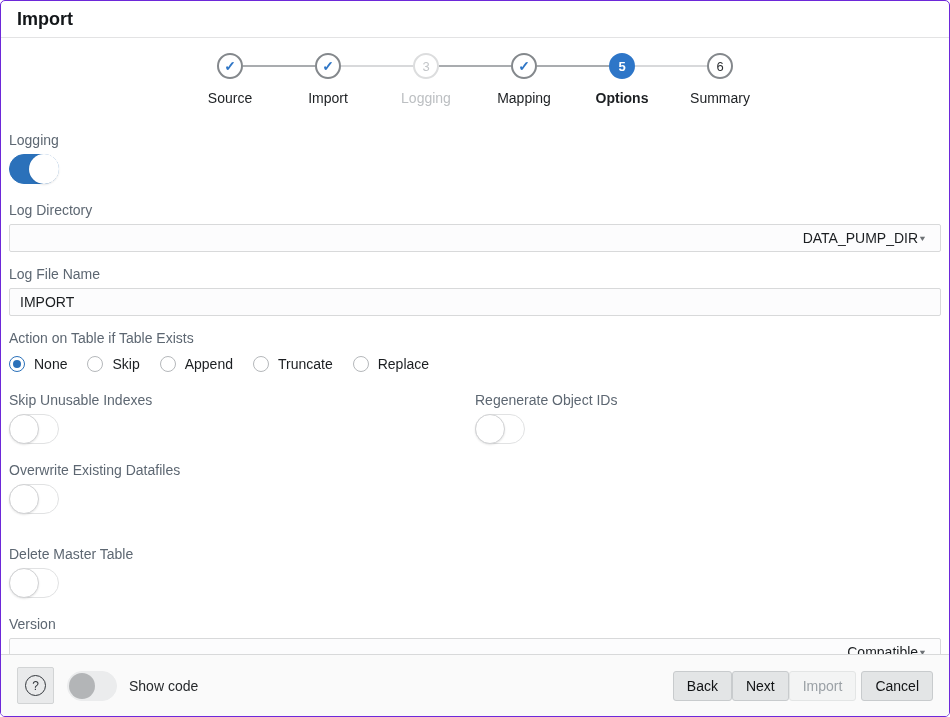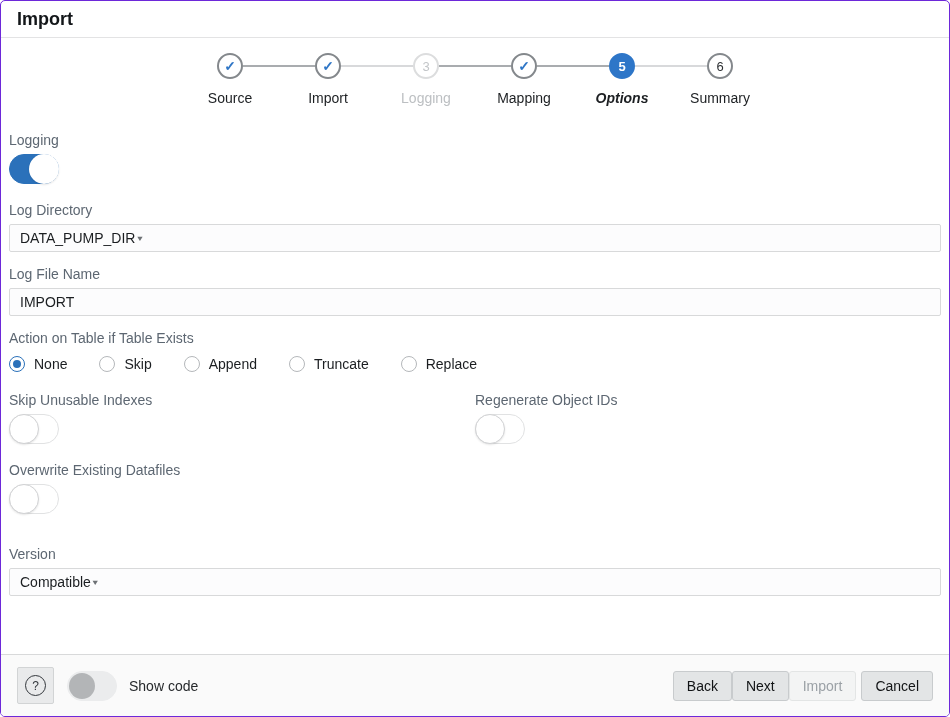--- a/index.html
+++ b/index.html
@@ -89,21 +89,21 @@
     border-color: #2e76c8;
     color: #fff;
     font-weight: 700;
   }
   .step-label {
     margin-top: 11px;
     font-size: 14px;
     color: #1c1f22;
   }
   .step.disabled .step-label { color: #bcbfc2; }
-  .step.active .step-label { font-weight: 700; font-style: italic; }
+  .step.active .step-label { font-weight: 700; }
   
   .form {
     padding: 26px 8px 0;
   }
   .field { margin-bottom: 14px; }
   .field-label {
     display: block;
     font-size: 14px;
     color: #5d6772;
     margin-bottom: 6px;
@@ -117,21 +117,21 @@
     border-radius: 2px;
     font-size: 14px;
     color: #1b1e21;
     padding: 0 10px;
     font-family: "Liberation Sans", sans-serif;
   }
   .text-input { outline: none; }
   .select {
     display: flex;
     align-items: center;
-    justify-content: flex-start;
+    justify-content: flex-end;
     cursor: pointer;
     user-select: none;
   }
   .select-arrow {
     font-size: 9px;
     color: #6d7175;
     margin-right: 3px;
     transform: scaleY(0.85);
   }
   
@@ -177,21 +177,21 @@
     width: 26px;
     height: 26px;
     background: #b3b5b7;
     border: none;
     box-shadow: none;
   }
   
   .radio-row {
     display: flex;
     align-items: center;
-    gap: 32px;
+    gap: 20px;
     margin: 10px 0 20px;
   }
   .radio-item {
     display: flex;
     align-items: center;
     cursor: pointer;
   }
   .radio-circle {
     width: 16px;
     height: 16px;
@@ -382,20 +382,24 @@
       <div class="field">
         <span class="field-label">Regenerate Object IDs</span>
         <span class="toggle"><span class="knob"></span></span>
       </div>
       <div class="field">
         <span class="field-label">Overwrite Existing Datafiles</span>
         <span class="toggle"><span class="knob"></span></span>
       </div>
     </div>
 
+    <div class="field">
+      <span class="field-label">Delete Master Table</span>
+      <span class="toggle"><span class="knob"></span></span>
+    </div>
 
     <div class="field">
       <span class="field-label">Version</span>
       <div class="select">
         <span>Compatible</span>
         <span class="select-arrow">▼</span>
       </div>
     </div>
 
   </div>

